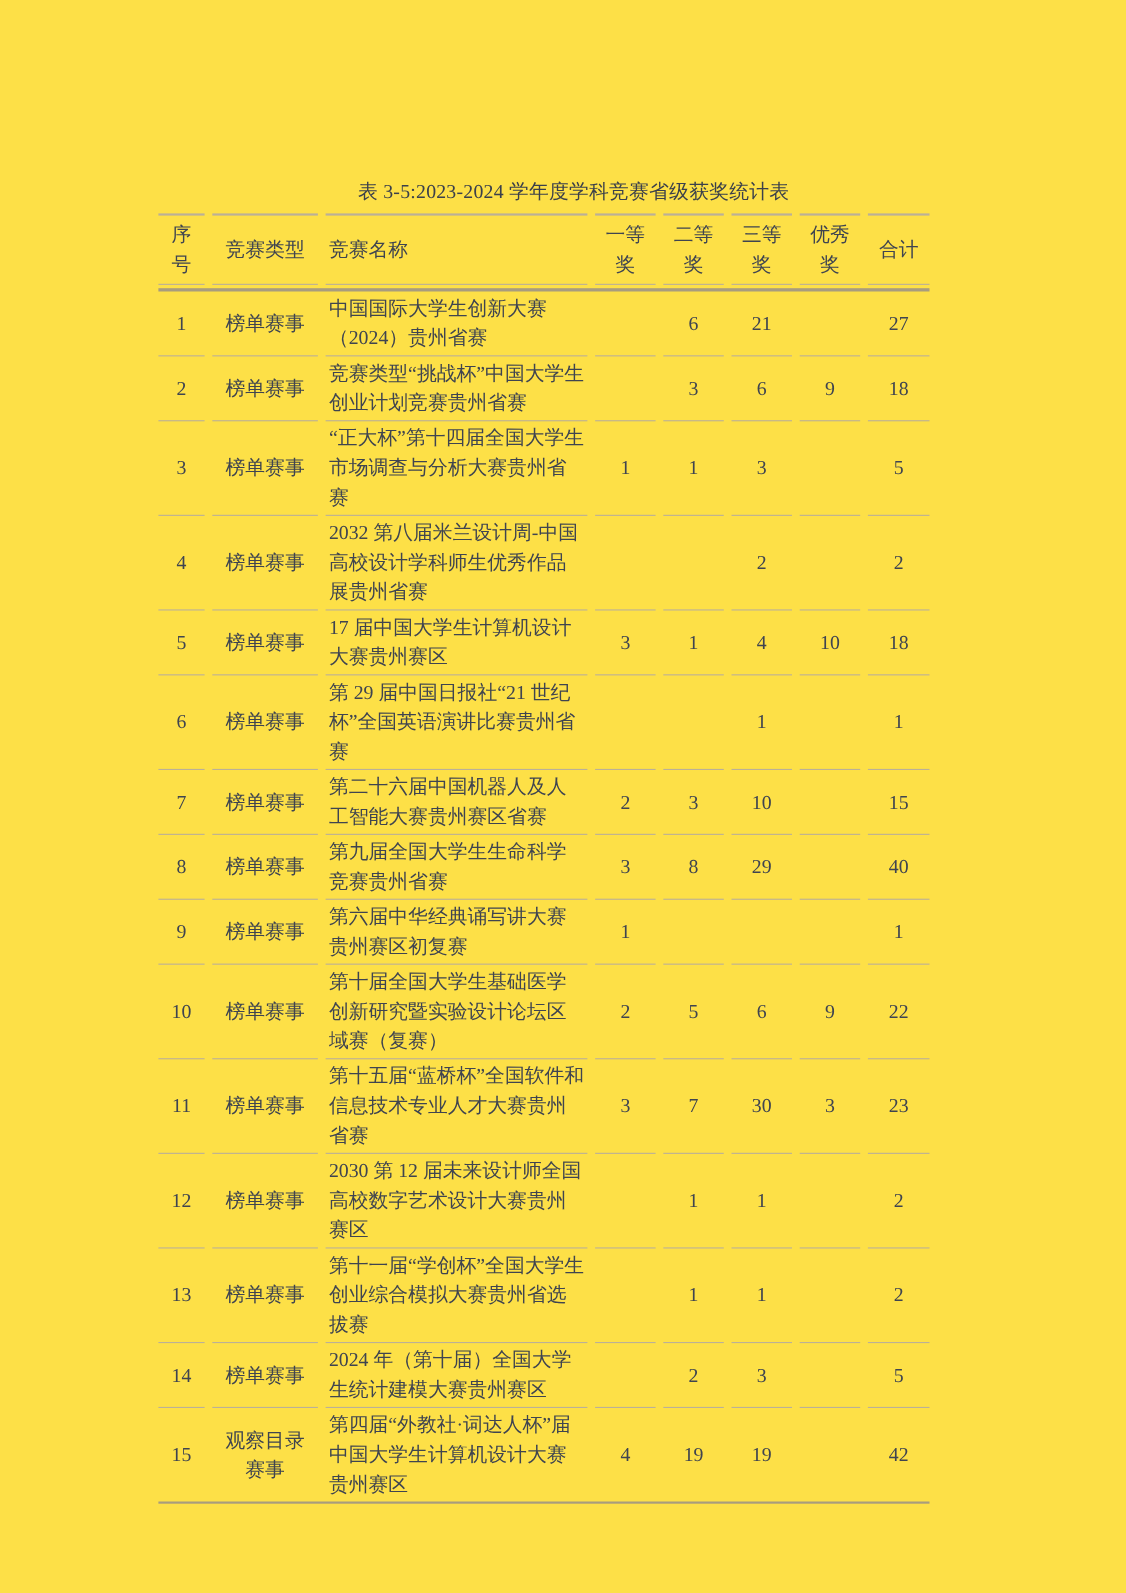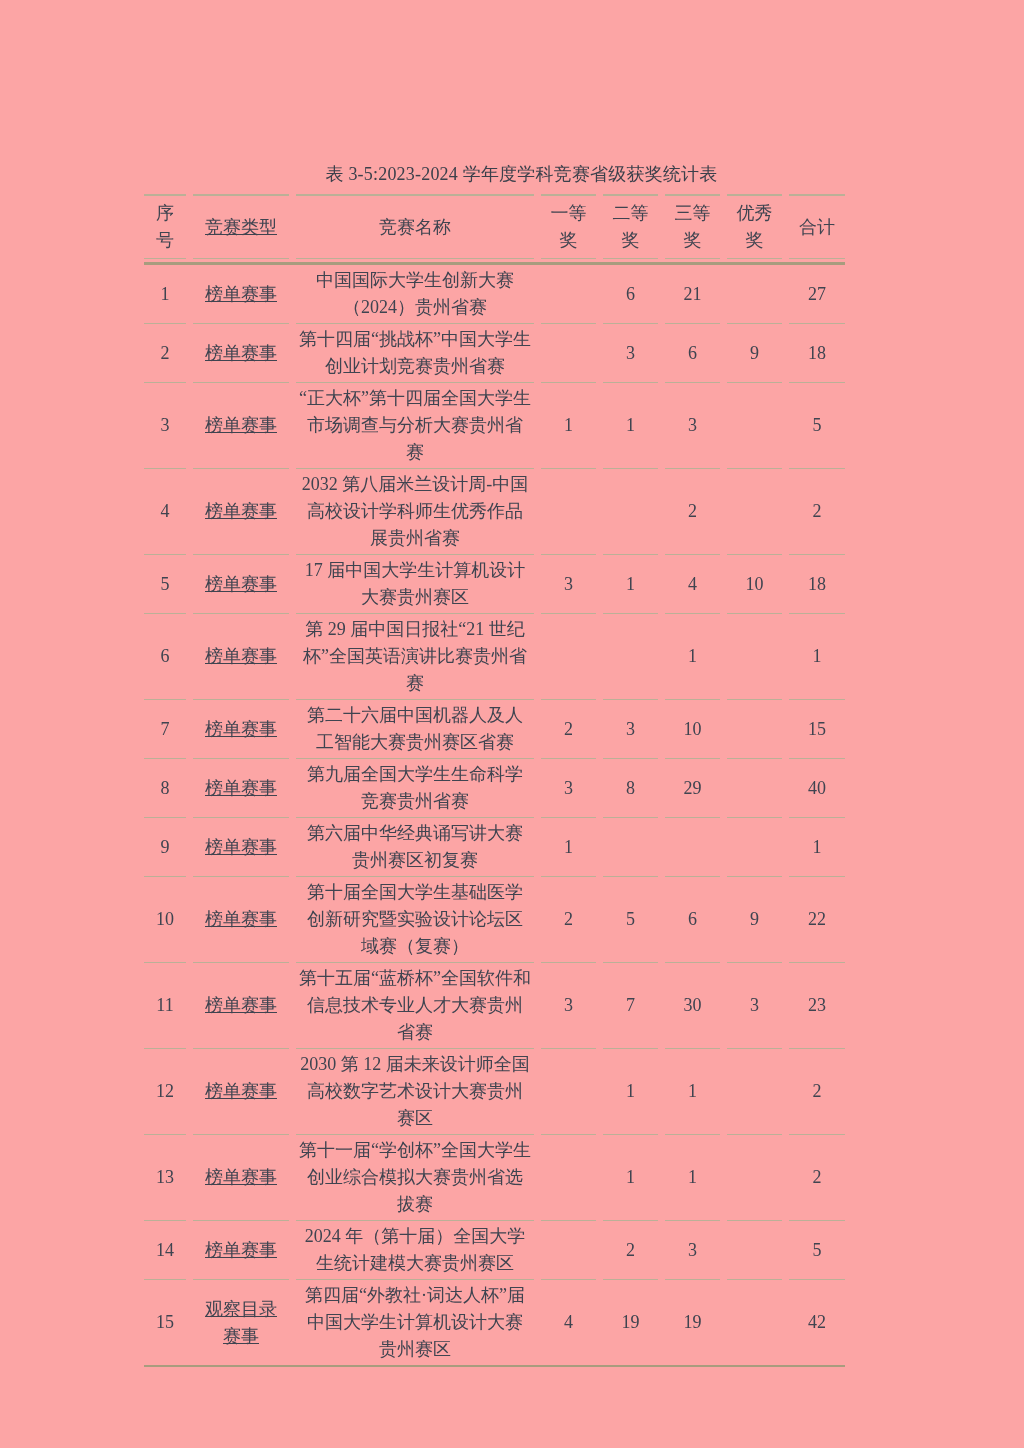--- a/index.html
+++ b/index.html
@@ -5,21 +5,21 @@
   html, body {
     margin: 0;
     padding: 0;
     background: #ffffff;
     font-family: "Liberation Serif", "DejaVu Serif", serif;
   }
   .page {
     position: relative;
     width: 1024px;
     height: 1448px;
-    background: #fca5a5;
+    background: #fde047;
     overflow: hidden;
   }
   .doc {
     position: absolute;
     left: 137px;
     top: 162px;
     width: 715px;
   }
   .doc-title {
     font-size: 18px;
@@ -63,22 +63,22 @@
   }
   tbody tr:last-child td {
     border-bottom: none;
   }
   tfoot td.bottom-rule-cell {
     height: 0;
     padding: 0;
     border-top: 2px solid #a89c7e;
   }
   .c-no   { text-align: center; }
-  .c-type { text-align: center; text-decoration: underline; }
-  .c-name { text-align: center; }
+  .c-type { text-align: center; }
+  .c-name { text-align: left; }
   .c-num  { text-align: center; }
   .pageno {
     position: absolute;
     top: 1322px;
     left: 0;
     width: 1024px;
     text-align: center;
     padding-left: 10px;
     box-sizing: border-box;
     font-family: "Liberation Sans", "DejaVu Sans", sans-serif;
@@ -131,21 +131,21 @@
             <td class="c-name">中国国际大学生创新大赛（2024）贵州省赛</td>
             <td class="c-num"></td>
             <td class="c-num">6</td>
             <td class="c-num">21</td>
             <td class="c-num"></td>
             <td class="c-num">27</td>
           </tr>
           <tr>
             <td class="c-no">2</td>
             <td class="c-type">榜单赛事</td>
-            <td class="c-name">第十四届“挑战杯”中国大学生创业计划竞赛贵州省赛</td>
+            <td class="c-name">竞赛类型“挑战杯”中国大学生创业计划竞赛贵州省赛</td>
             <td class="c-num"></td>
             <td class="c-num">3</td>
             <td class="c-num">6</td>
             <td class="c-num">9</td>
             <td class="c-num">18</td>
           </tr>
           <tr>
             <td class="c-no">3</td>
             <td class="c-type">榜单赛事</td>
             <td class="c-name">“正大杯”第十四届全国大学生市场调查与分析大赛贵州省赛</td>

